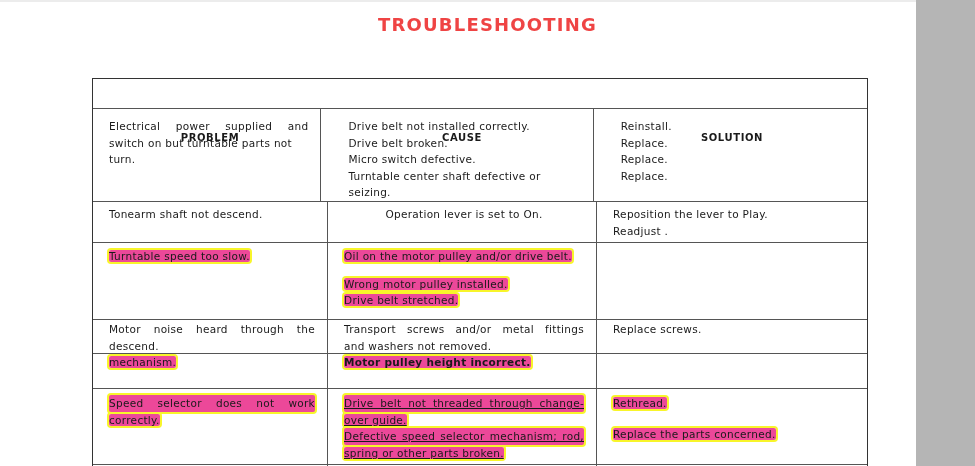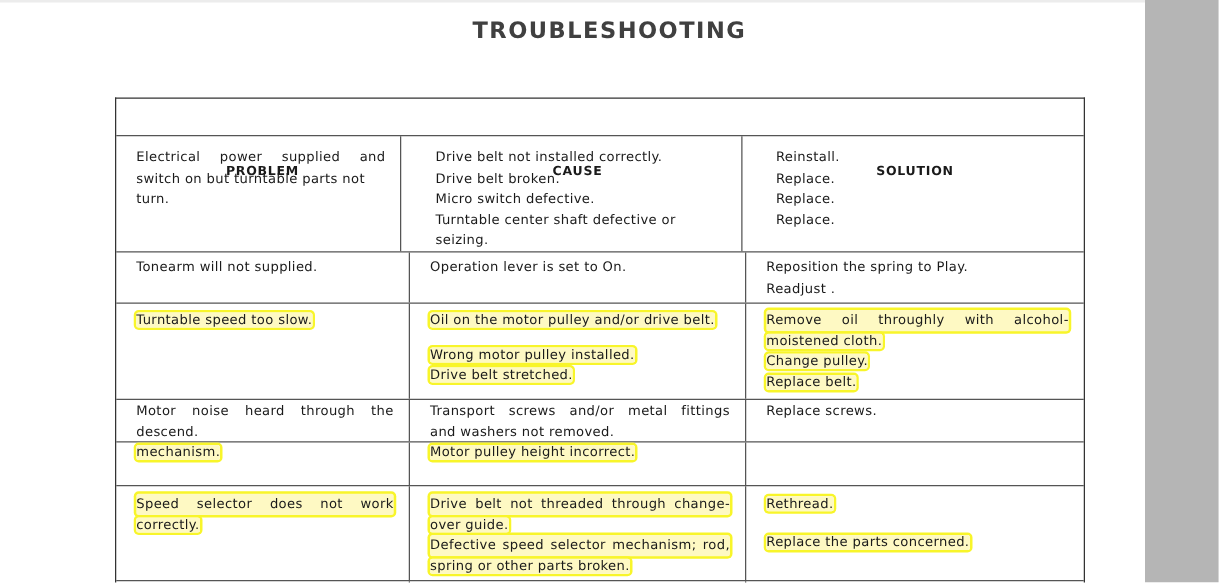--- a/index.html
+++ b/index.html
@@ -7,35 +7,35 @@
     width: 975px; height: 466px; overflow: hidden;
     background: #ffffff; position: relative;
     font-family: "DejaVu Sans", sans-serif;
     color: #1a1a1a;
   }
   .topline { position: absolute; left: 0; top: 0; width: 916px; height: 2px; background: #ececec; }
   .side-panel { position: absolute; left: 916px; top: 0; width: 59px; height: 466px; background: #b5b5b5; }
   .title {
     position: absolute; left: 0; top: 14px; width: 975px; text-align: center;
     font-family: "DejaVu Sans", sans-serif; font-weight: bold; font-size: 18px;
-    letter-spacing: 1.2px; color: #404040;
+    letter-spacing: 1.2px; color: #ef4444;
   }
   .table {
     position: absolute; left: 92px; top: 78px; width: 774px;
     border-left: 1.5px solid #333; border-right: 1.5px solid #333; border-top: 1.5px solid #333;
   }
   .row { display: flex; border-bottom: 1px solid #555; position: relative; }
   .cell { box-sizing: border-box; padding: 0 12px 0 16px; font-size: 10.5px; line-height: 16.5px; letter-spacing: 0.3px; }
   .c1 { width: 235px; border-right: 1px solid #555; }
   .c2 { width: 269px; border-right: 1px solid #555; }
   .c3 { width: 270px; }
   .head .cell { font-weight: bold; text-align: center; font-size: 10px; letter-spacing: 0.6px; padding: 0; line-height: 29px; margin-top: 44px; }
   .line { display: block; white-space: nowrap; }
   .just { text-align: justify; text-align-last: justify; white-space: normal; }
-  .hl { background: #fef9c3; box-shadow: 0 0 0 2px #f8f52a; border-radius: 2px; }
+  .hl { background: #ec4899; box-shadow: 0 0 0 2px #f8f52a; border-radius: 2px; }
   .gap { display: block; height: 11px; }
   .r-next { height: 8px; border-bottom: none; }
 </style>
 </head>
 <body>
 
 <div class="topline"></div>
 <div class="side-panel"></div>
 
 <div class="title">TROUBLESHOOTING</div>
@@ -64,46 +64,40 @@
     <div class="cell c3" style="padding-top:9px;">
       <span class="line">Reinstall.</span>
       <span class="line">Replace.</span>
       <span class="line">Replace.</span>
       <span class="line">Replace.</span>
     </div>
   </div>
 
   <div class="row" style="height:40px;">
     <div class="cell c1" style="padding-top:4px;">
-      <span class="line">Tonearm will not supplied.</span>
+      <span class="line">Tonearm shaft not descend.</span>
     </div>
-    <div class="cell c2" style="padding-top:4px;">
+    <div class="cell c2" style="padding-top:4px;text-align:center;">
       <span class="line">Operation lever is set to On.</span>
     </div>
     <div class="cell c3" style="padding-top:4px;">
-      <span class="line">Reposition the spring to Play.</span>
+      <span class="line">Reposition the lever to Play.</span>
       <span class="line">Readjust .</span>
     </div>
   </div>
 
   <div class="row" style="height:76px;">
     <div class="cell c1" style="padding-top:5px;">
       <span class="line"><span class="hl">Turntable speed too slow.</span></span>
     </div>
     <div class="cell c2" style="padding-top:5px;">
       <span class="line"><span class="hl">Oil on the motor pulley and/or drive belt.</span></span>
       <span class="gap"></span>
       <span class="line"><span class="hl">Wrong motor pulley installed.</span></span>
       <span class="line"><span class="hl">Drive belt stretched.</span></span>
-    </div>
-    <div class="cell c3" style="padding-top:5px;">
-      <span class="line just hl">Remove oil throughly with alcohol-</span>
-      <span class="line"><span class="hl">moistened cloth.</span></span>
-      <span class="line"><span class="hl">Change pulley.</span></span>
-      <span class="line"><span class="hl">Replace belt.</span></span>
     </div>
   </div>
 
   <div class="row" style="height:33px;">
     <div class="cell c1" style="padding-top:1px;">
       <span class="line just">Motor noise heard through the</span>
       <span class="line">descend.</span>
     </div>
     <div class="cell c2" style="padding-top:1px;">
       <span class="line just">Transport screws and/or metal fittings</span>
@@ -111,31 +105,31 @@
     </div>
     <div class="cell c3" style="padding-top:1px;">
       <span class="line">Replace screws.</span>
     </div>
   </div>
 
   <div class="row" style="height:34px;">
     <div class="cell c1" style="padding-top:0px;">
       <span class="line"><span class="hl">mechanism.</span></span>
     </div>
-    <div class="cell c2" style="padding-top:0px;">
+    <div class="cell c2" style="padding-top:0px;font-weight:bold;">
       <span class="line"><span class="hl">Motor pulley height incorrect.</span></span>
     </div>
   </div>
 
   <div class="row" style="height:75px;">
     <div class="cell c1" style="padding-top:6px;">
       <span class="line just hl">Speed selector does not work</span>
       <span class="line"><span class="hl">correctly.</span></span>
     </div>
-    <div class="cell c2" style="padding-top:6px;">
+    <div class="cell c2" style="padding-top:6px;text-decoration:underline;">
       <span class="line just hl">Drive belt not threaded through change-</span>
       <span class="line"><span class="hl">over guide.</span></span>
       <span class="line just hl">Defective speed selector mechanism; rod,</span>
       <span class="line"><span class="hl">spring or other parts broken.</span></span>
     </div>
     <div class="cell c3" style="padding-top:6px;">
       <span class="line"><span class="hl">Rethread.</span></span>
       <span class="gap" style="height:14px;"></span>
       <span class="line"><span class="hl">Replace the parts concerned.</span></span>
     </div>

